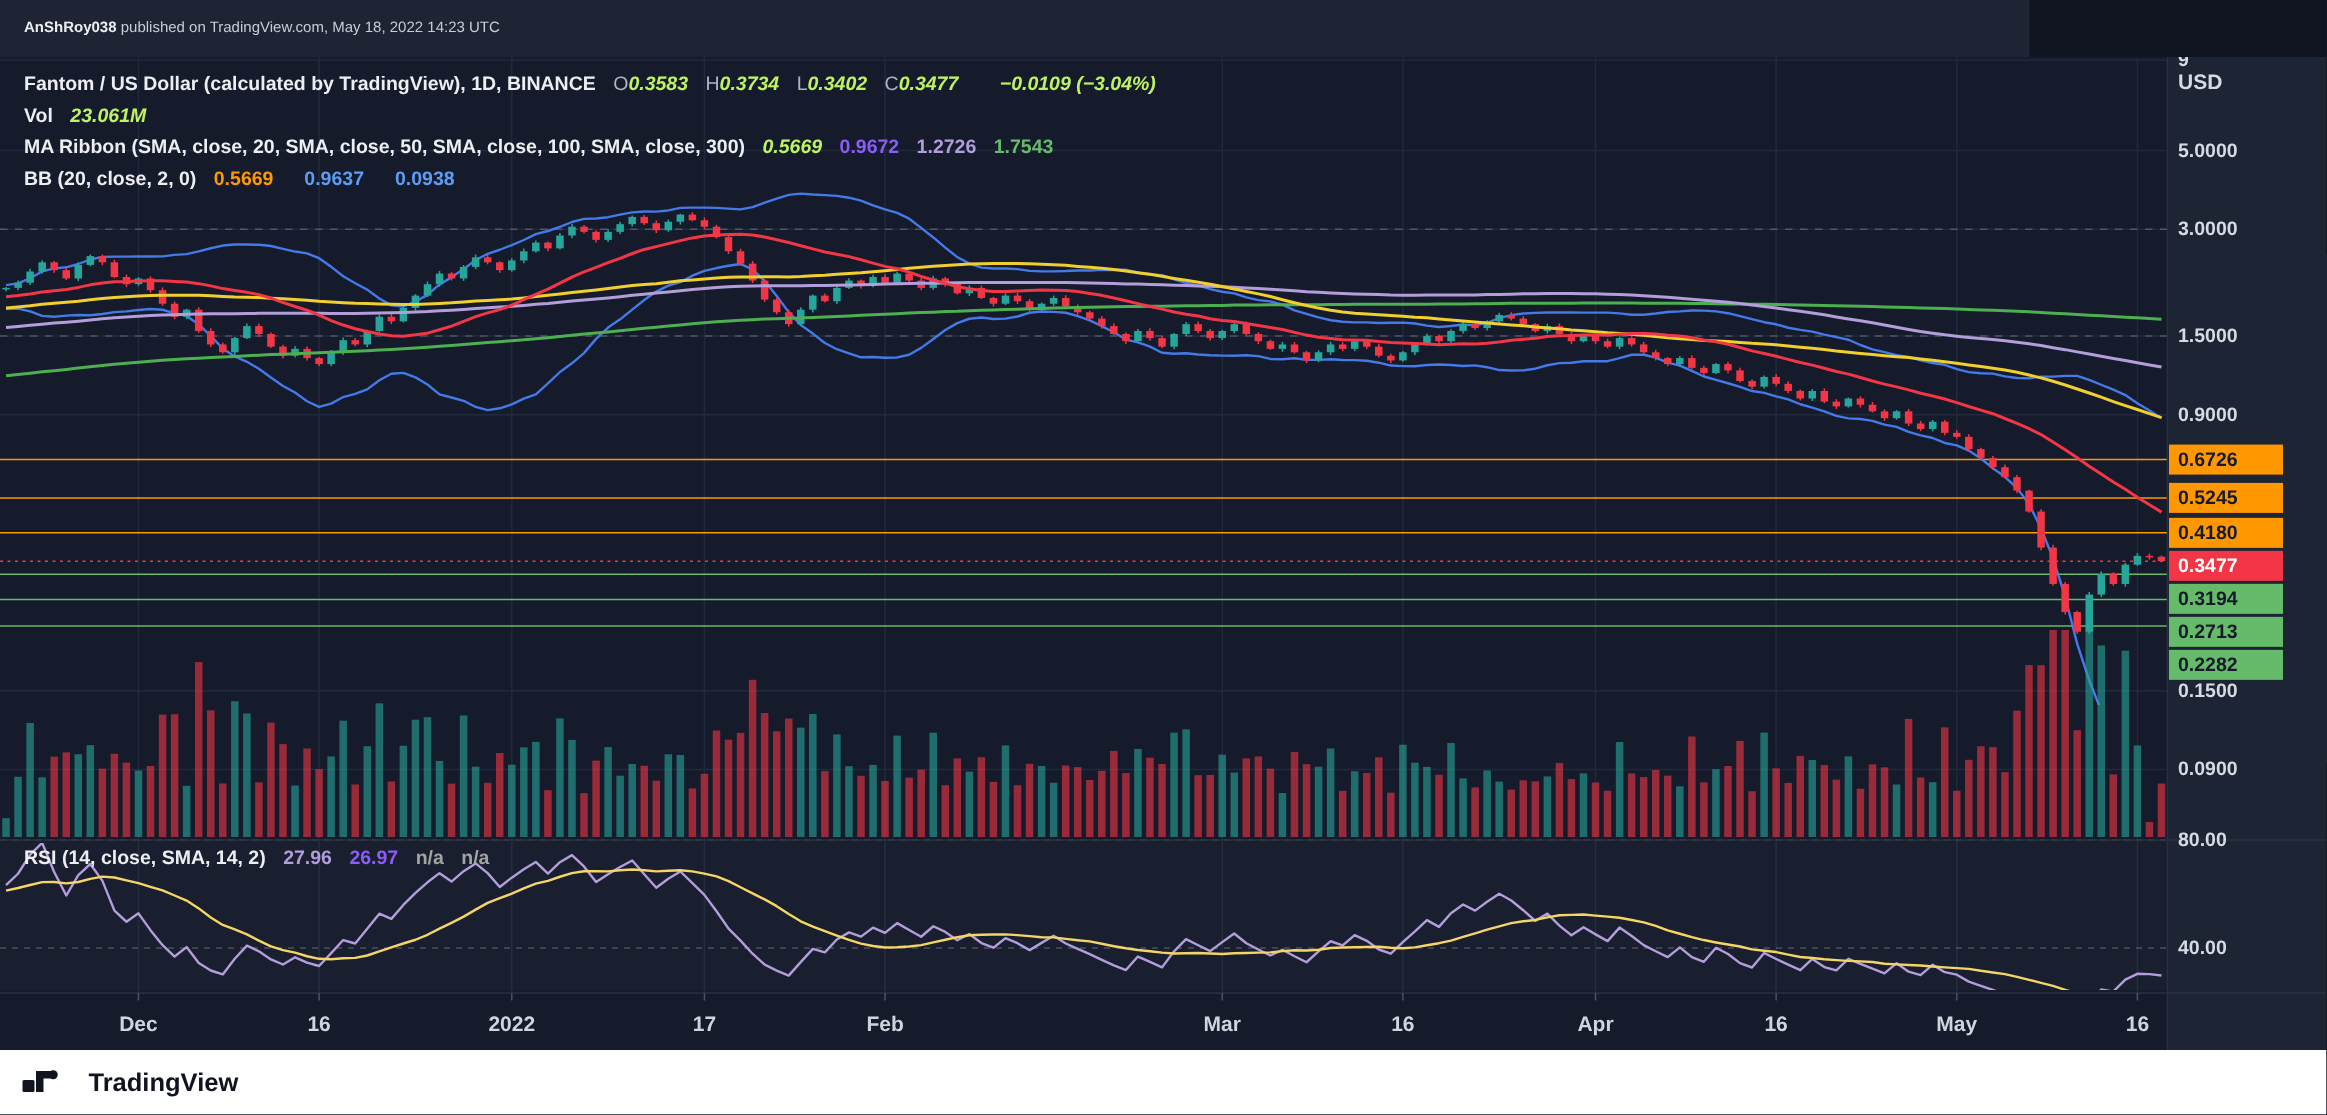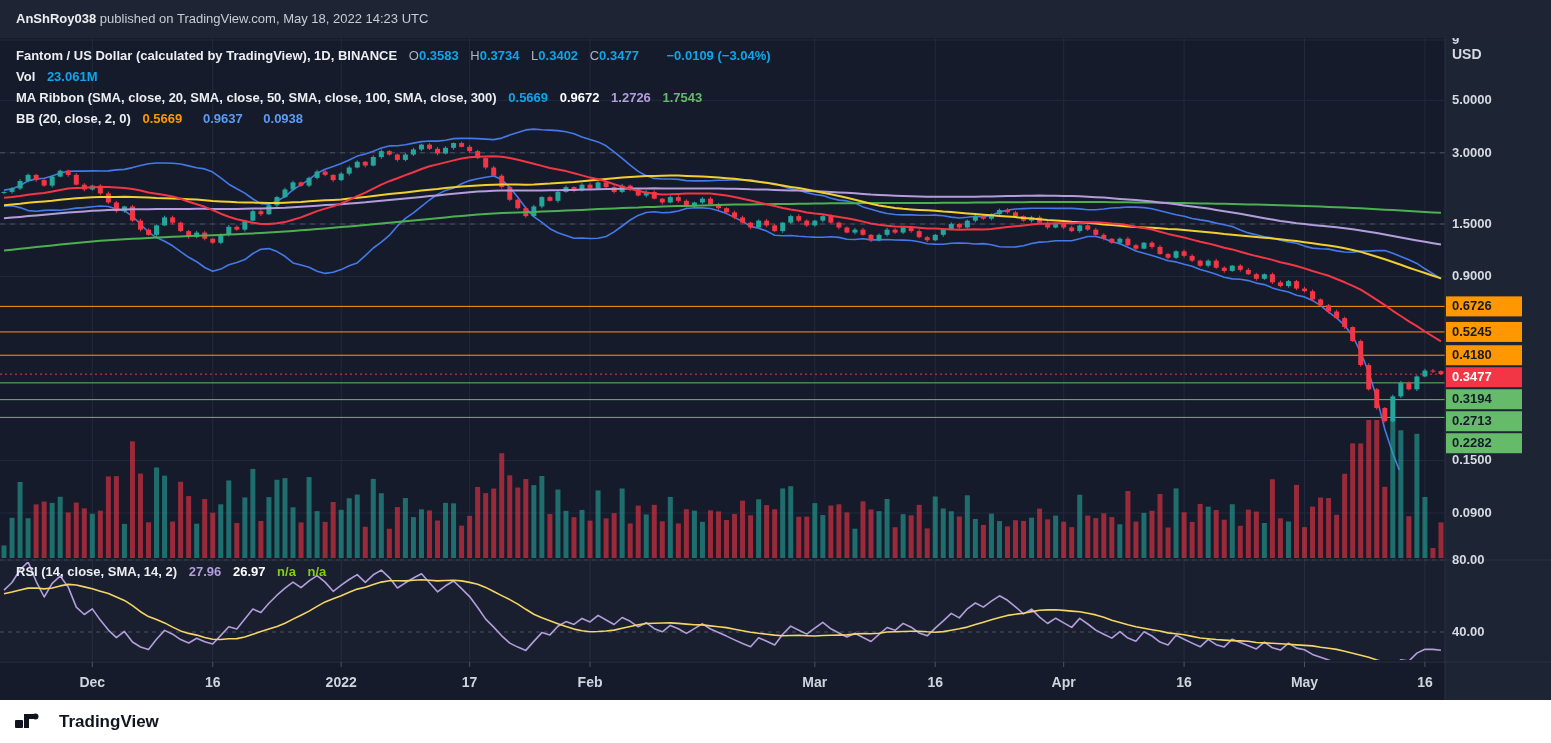--- a/index.html
+++ b/index.html
@@ -1,33 +1,33 @@
 <!DOCTYPE html>
 <html><head>
 <meta charset="utf-8">
 <style>
   html,body{margin:0;padding:0;}
   body{width:1551px;height:743px;position:relative;background:#0f1420;font-family:"Liberation Sans",sans-serif;overflow:hidden;}
-  .topbar{position:absolute;top:0;left:0;width:1551px;height:38px;background:#1e2433;color:#c6ccd8;font-size:13px;line-height:38px;padding-left:16px;box-sizing:border-box;}
+  .topbar{position:absolute;top:0;left:0;width:1353px;height:38px;background:#1e2433;color:#c6ccd8;font-size:10px;line-height:38px;padding-left:16px;box-sizing:border-box;}
   .topbar .user{color:#eceef2;font-weight:700;}
   .chart-wrap{position:absolute;top:38px;left:0;width:1551px;height:662px;}
   svg{display:block;}
   svg text{font-family:"Liberation Sans",sans-serif;}
   .legend{position:absolute;top:7px;left:16px;font-size:13px;pointer-events:none;}
   .lrow{height:21px;line-height:21px;white-space:nowrap;}
   .lrow .t{font-weight:700;color:#eceef2;}
   .lab{color:#aeb4c2;margin-left:8px;}
   .v{font-weight:600;}
-  .c-red{color:#0ea5e9;}
-  .c-yel{color:#ffffff;margin-left:8px;}
+  .c-red{color:#bef264;font-style:italic;}
+  .c-yel{color:#8b5cf6;margin-left:8px;}
   .c-pur{color:#b39ddb;margin-left:8px;}
   .c-grn{color:#66bb6a;margin-left:8px;}
   .c-blu{color:#5b9cf6;margin-left:17px;}
   .c-org{color:#ff9800;margin-left:8px;}
-  .c-wht{color:#84cc16;font-weight:700;margin-left:8px;}
+  .c-wht{color:#a3a3a3;font-weight:700;margin-left:8px;}
   .rsi-legend{position:absolute;top:526px;left:16px;font-size:13px;pointer-events:none;}
   .footer{position:absolute;top:700px;left:0;width:1551px;height:43px;background:#ffffff;display:flex;align-items:center;gap:19px;padding-left:14px;box-sizing:border-box;}
   .footer .brand{color:#10141f;font-weight:700;font-size:17px;}
 </style>
 </head>
 <body>
 
 <div class="topbar">
   <span class="user">AnShRoy038</span><span> published on TradingView.com, May 18, 2022 14:23 UTC</span>
 </div>

